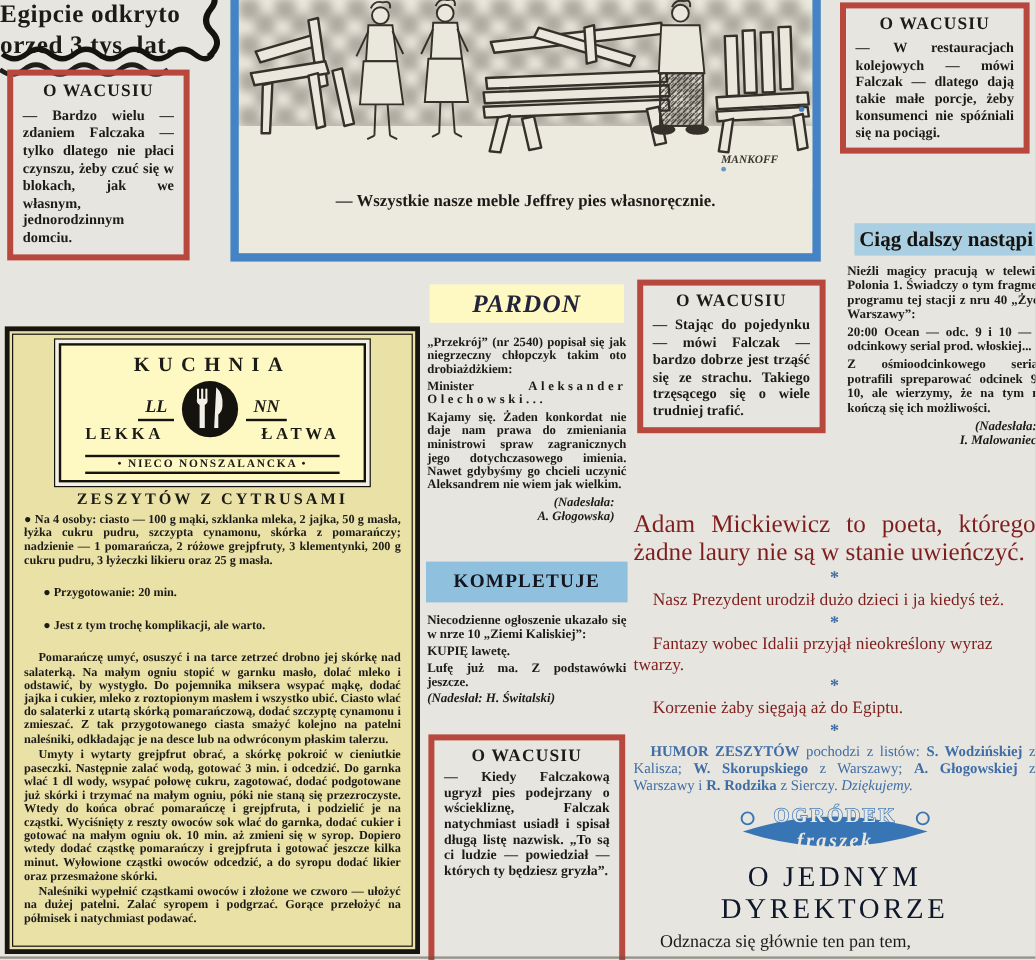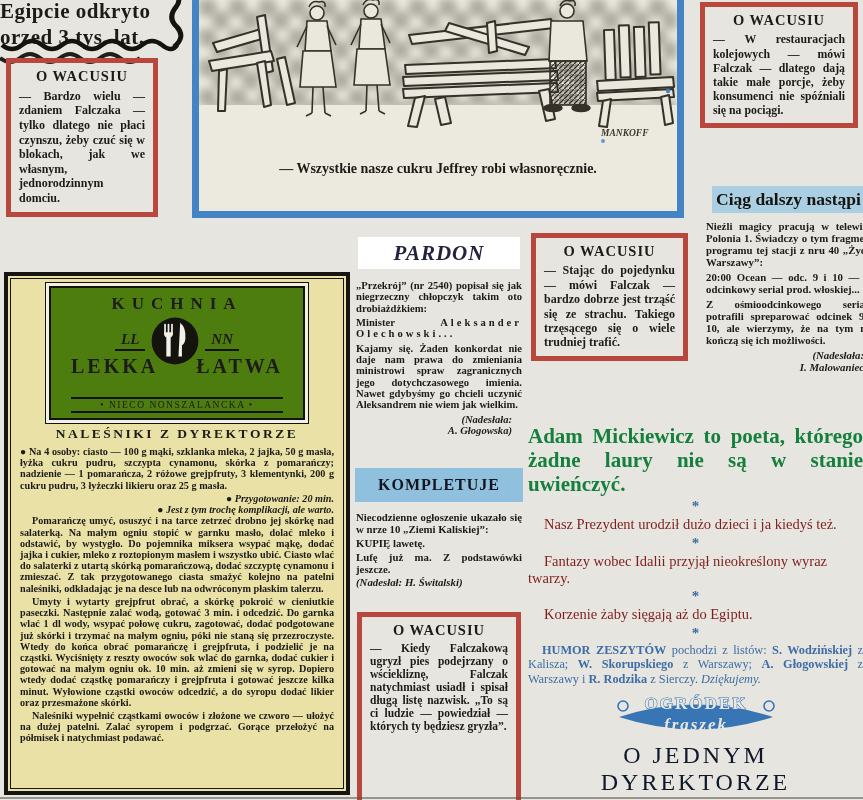--- a/index.html
+++ b/index.html
@@ -24,52 +24,52 @@
   .box-rest{left:700px; top:2px; width:132px; font-size:11.8px; line-height:1.2;}
   .box-duel{left:531px; top:233px; width:131px; font-size:12px; line-height:1.2;}
   .box-dog{left:357px; top:612px; width:138px; height:177px; font-size:11.5px; line-height:1.14; overflow:hidden;}
   
   .cartoon{left:192px; top:-8px; width:478px; height:212px; border:7px solid #4484c4; background:#ece9de;}
   .cartoon svg.art{display:block;}
   .cartoon .caption{margin-top:2px; text-align:center; font-weight:bold; font-size:14px;}
   
   .recipe{left:4px; top:272px; width:314px; height:501px; background:#e9e1a6;
     border:4px solid #171511; outline:1px solid #171511; outline-offset:-7px; padding:8px 12px 6px;}
-  .rubric{width:212px; margin:2px auto 6px; background:#4d7c0f; border:2px solid #15130e;
+  .rubric{width:212px; margin:2px auto 6px; background:#fef9c3; border:2px solid #15130e;
     box-shadow:0 0 0 3px #f2f0e7, 0 0 0 4px #15130e; padding:6px 20px 5px; text-align:center;}
   .rubric .kt{font-weight:bold; font-size:17px; letter-spacing:7px; margin:0 0 1px;}
   .rubric .mid{display:flex; align-items:center; justify-content:center; gap:4px;}
   .rubric .scr{font-style:italic; font-size:15px; font-weight:bold; border-bottom:2px solid #15130e; padding:0 6px 1px;}
-  .rubric .row2{display:flex; justify-content:space-between; margin-top:-12px; font-weight:bold; font-size:20px; letter-spacing:3px;}
-  .rubric .sub{margin-top:19px; border-top:2px solid #15130e; border-bottom:2px solid #15130e;
-    font-weight:normal; font-size:9.5px; letter-spacing:1.5px; padding:1px 0;text-align:center;}
+  .rubric .row2{display:flex; justify-content:space-between; margin-top:-12px; font-weight:bold; font-size:14px; letter-spacing:3px;}
+  .rubric .sub{margin-top:8px; border-top:2px solid #15130e; border-bottom:2px solid #15130e;
+    font-weight:bold; font-size:9.5px; letter-spacing:1.5px; padding:1px 0;text-align:center;}
   .recipe h4{margin:4px 0 4px; text-align:center; font-size:13.5px; letter-spacing:2.5px;}
   .recipe p{margin:0 0 2px; font-weight:bold; font-size:10.2px; line-height:1.1; text-align:justify;}
-  .recipe p.bullet{margin:0; text-align:right;font-style:italic;}
+  .recipe p.bullet{margin:16px; text-align:left;}
   .recipe p.body{text-indent:12px;}
   
   .hdr{position:absolute; text-align:center; }
-  .pardon-h{left:358px; top:237px; width:162px; height:32px; background:#ffffff;
+  .pardon-h{left:358px; top:237px; width:162px; height:32px; background:#fef9c3;
     font-style:italic; font-weight:bold; font-size:21px; line-height:32px; color:#23233c; letter-spacing:1px;}
   .pardon-b{left:356px; top:280px; width:166px; font-size:10.6px; line-height:1.07; font-weight:bold;}
   .pardon-b p{margin:0 0 3px; text-align:justify;}
   .pardon-b .name{letter-spacing:3px;}
   .sig{font-style:italic; text-align:right; font-weight:bold; margin:2px 10px 0 0;}
   .komp-h{left:355px; top:468px; width:168px; height:34px; background:#8fc0dd;
     font-weight:bold; font-size:16px; line-height:34px; color:#15151f; letter-spacing:1px;}
   .komp-b{left:356px; top:512px; width:166px; font-size:10.8px; line-height:1.1; font-weight:bold;}
   .komp-b p{margin:0 0 2px; text-align:justify;}
   
   .ciag-h{left:712px; top:186px; width:158px; height:27px; background:#aacfe2;
     font-weight:bold; font-size:17.5px; line-height:27px; text-align:left; padding-left:4px; color:#15130e;}
   .ciag-b{left:706px; top:220px; width:168px; font-size:10.8px; line-height:1.11; font-weight:bold;}
   .ciag-b p{margin:0 0 3px; text-align:justify;}
   
   .brcol{left:528px; top:424px; width:335px;}
-  .mick{color:#15803d; font-weight:bold; font-size:21px; line-height:1.15; margin:0; text-align:justify;}
+  .mick{color:#7f1d1d; font-weight:normal; font-size:21px; line-height:1.15; margin:0; text-align:justify;}
   .sep{color:#3f6da6; text-align:center; font-size:15px; font-weight:bold; line-height:10px; margin:5px 0;}
   .aph{color:#7f1d1d; font-size:14.5px; line-height:1.15; margin:0; text-indent:16px;}
   .humor{color:#3f6da6; font-size:12.3px; line-height:1.16; margin:2px 0 0; text-align:justify; text-indent:14px;}
   .humor .b{font-weight:bold;}
   .humor .it{font-style:italic;}
   .logo{width:170px; margin:4px auto 2px; display:block;}
   .dyr-t{margin:2px 0 4px; text-align:center; font-size:24px; letter-spacing:3px; font-weight:normal; color:#0f172a;}
   .dyr-l{margin:0 0 0 22px; font-size:15px; line-height:1.2;}
   svg text{font-family:"Liberation Serif","DejaVu Serif",serif;}
 </style>
@@ -149,21 +149,21 @@
         <path d="M361,7 Q364,0 371,2 Q377,0 376,7" fill="none"></path>
         <path d="M352,22 L384,22 L388,62 L350,62 Z"></path>
         <rect x="351" y="62" width="36" height="44" fill="url(#hatch2)"></rect>
         <ellipse cx="354" cy="109" rx="9" ry="3.4" fill="#35312a"></ellipse>
         <ellipse cx="382" cy="109" rx="9" ry="3.4" fill="#35312a"></ellipse>
       </g>
       <circle cx="469" cy="92" r="2.2" fill="#4484c4"></circle>
       <circle cx="404" cy="142" r="2" fill="#4484c4" opacity=".8"></circle>
       <text x="402" y="137" font-size="9.5" font-style="italic" font-weight="bold" fill="#3a362e">MANKOFF</text>
     </svg>
-    <div class="caption">— Wszystkie nasze cukru Jeffrey robi własnoręcznie.</div>
+    <div class="caption">— Wszystkie nasze meble Jeffrey pies własnoręcznie.</div>
   </div>
 
   <div class="abs redbox box-flat">
     <h3>O WACUSIU</h3>
     <p>— Bardzo wielu — zdaniem Falczaka — tylko dlatego nie płaci czynszu, żeby czuć się w blokach, jak we własnym, jednorodzinnym domciu.</p>
   </div>
 
   <div class="abs redbox box-rest">
     <h3>O WACUSIU</h3>
     <p>— W restauracjach kolejowych — mówi Falczak — dlatego dają takie małe porcje, żeby konsumenci nie spóźniali się na pociągi.</p>
@@ -195,21 +195,21 @@
           </g>
         </svg>
         <span class="scr">NN</span>
       </div>
       <div class="row2">
         <span>LEKKA</span>
         <span>ŁATWA</span>
       </div>
       <div class="sub">• NIECO NONSZALANCKA •</div>
     </div>
-    <h4>NALEŚNIKI Z DYREKTORZE</h4>
+    <h4>ZESZYTÓW Z CYTRUSAMI</h4>
     <p>● Na 4 osoby: ciasto — 100 g mąki, szklanka mleka, 2 jajka, 50 g masła, łyżka cukru pudru, szczypta cynamonu, skórka z pomarańczy; nadzienie — 1 pomarańcza, 2 różowe grejpfruty, 3 klementynki, 200 g cukru pudru, 3 łyżeczki likieru oraz 25 g masła.</p>
     <p class="bullet">● Przygotowanie: 20 min.</p>
     <p class="bullet">● Jest z tym trochę komplikacji, ale warto.</p>
     <p class="body">Pomarańczę umyć, osuszyć i na tarce zetrzeć drobno jej skórkę nad salaterką. Na małym ogniu stopić w garnku masło, dolać mleko i odstawić, by wystygło. Do pojemnika miksera wsypać mąkę, dodać jajka i cukier, mleko z roztopionym masłem i wszystko ubić. Ciasto wlać do salaterki z utartą skórką pomarańczową, dodać szczyptę cynamonu i zmieszać. Z tak przygotowanego ciasta smażyć kolejno na patelni naleśniki, odkładając je na desce lub na odwróconym płaskim talerzu.</p>
     <p class="body">Umyty i wytarty grejpfrut obrać, a skórkę pokroić w cieniutkie paseczki. Następnie zalać wodą, gotować 3 min. i odcedzić. Do garnka wlać 1 dl wody, wsypać połowę cukru, zagotować, dodać podgotowane już skórki i trzymać na małym ogniu, póki nie staną się przezroczyste. Wtedy do końca obrać pomarańczę i grejpfruta, i podzielić je na cząstki. Wyciśnięty z reszty owoców sok wlać do garnka, dodać cukier i gotować na małym ogniu ok. 10 min. aż zmieni się w syrop. Dopiero wtedy dodać cząstkę pomarańczy i grejpfruta i gotować jeszcze kilka minut. Wyłowione cząstki owoców odcedzić, a do syropu dodać likier oraz przesmażone skórki.</p>
     <p class="body">Naleśniki wypełnić cząstkami owoców i złożone we czworo — ułożyć na dużej patelni. Zalać syropem i podgrzać. Gorące przełożyć na półmisek i natychmiast podawać.</p>
   </div>
 
   <div class="abs hdr pardon-h">PARDON</div>
   <div class="abs pardon-b">

